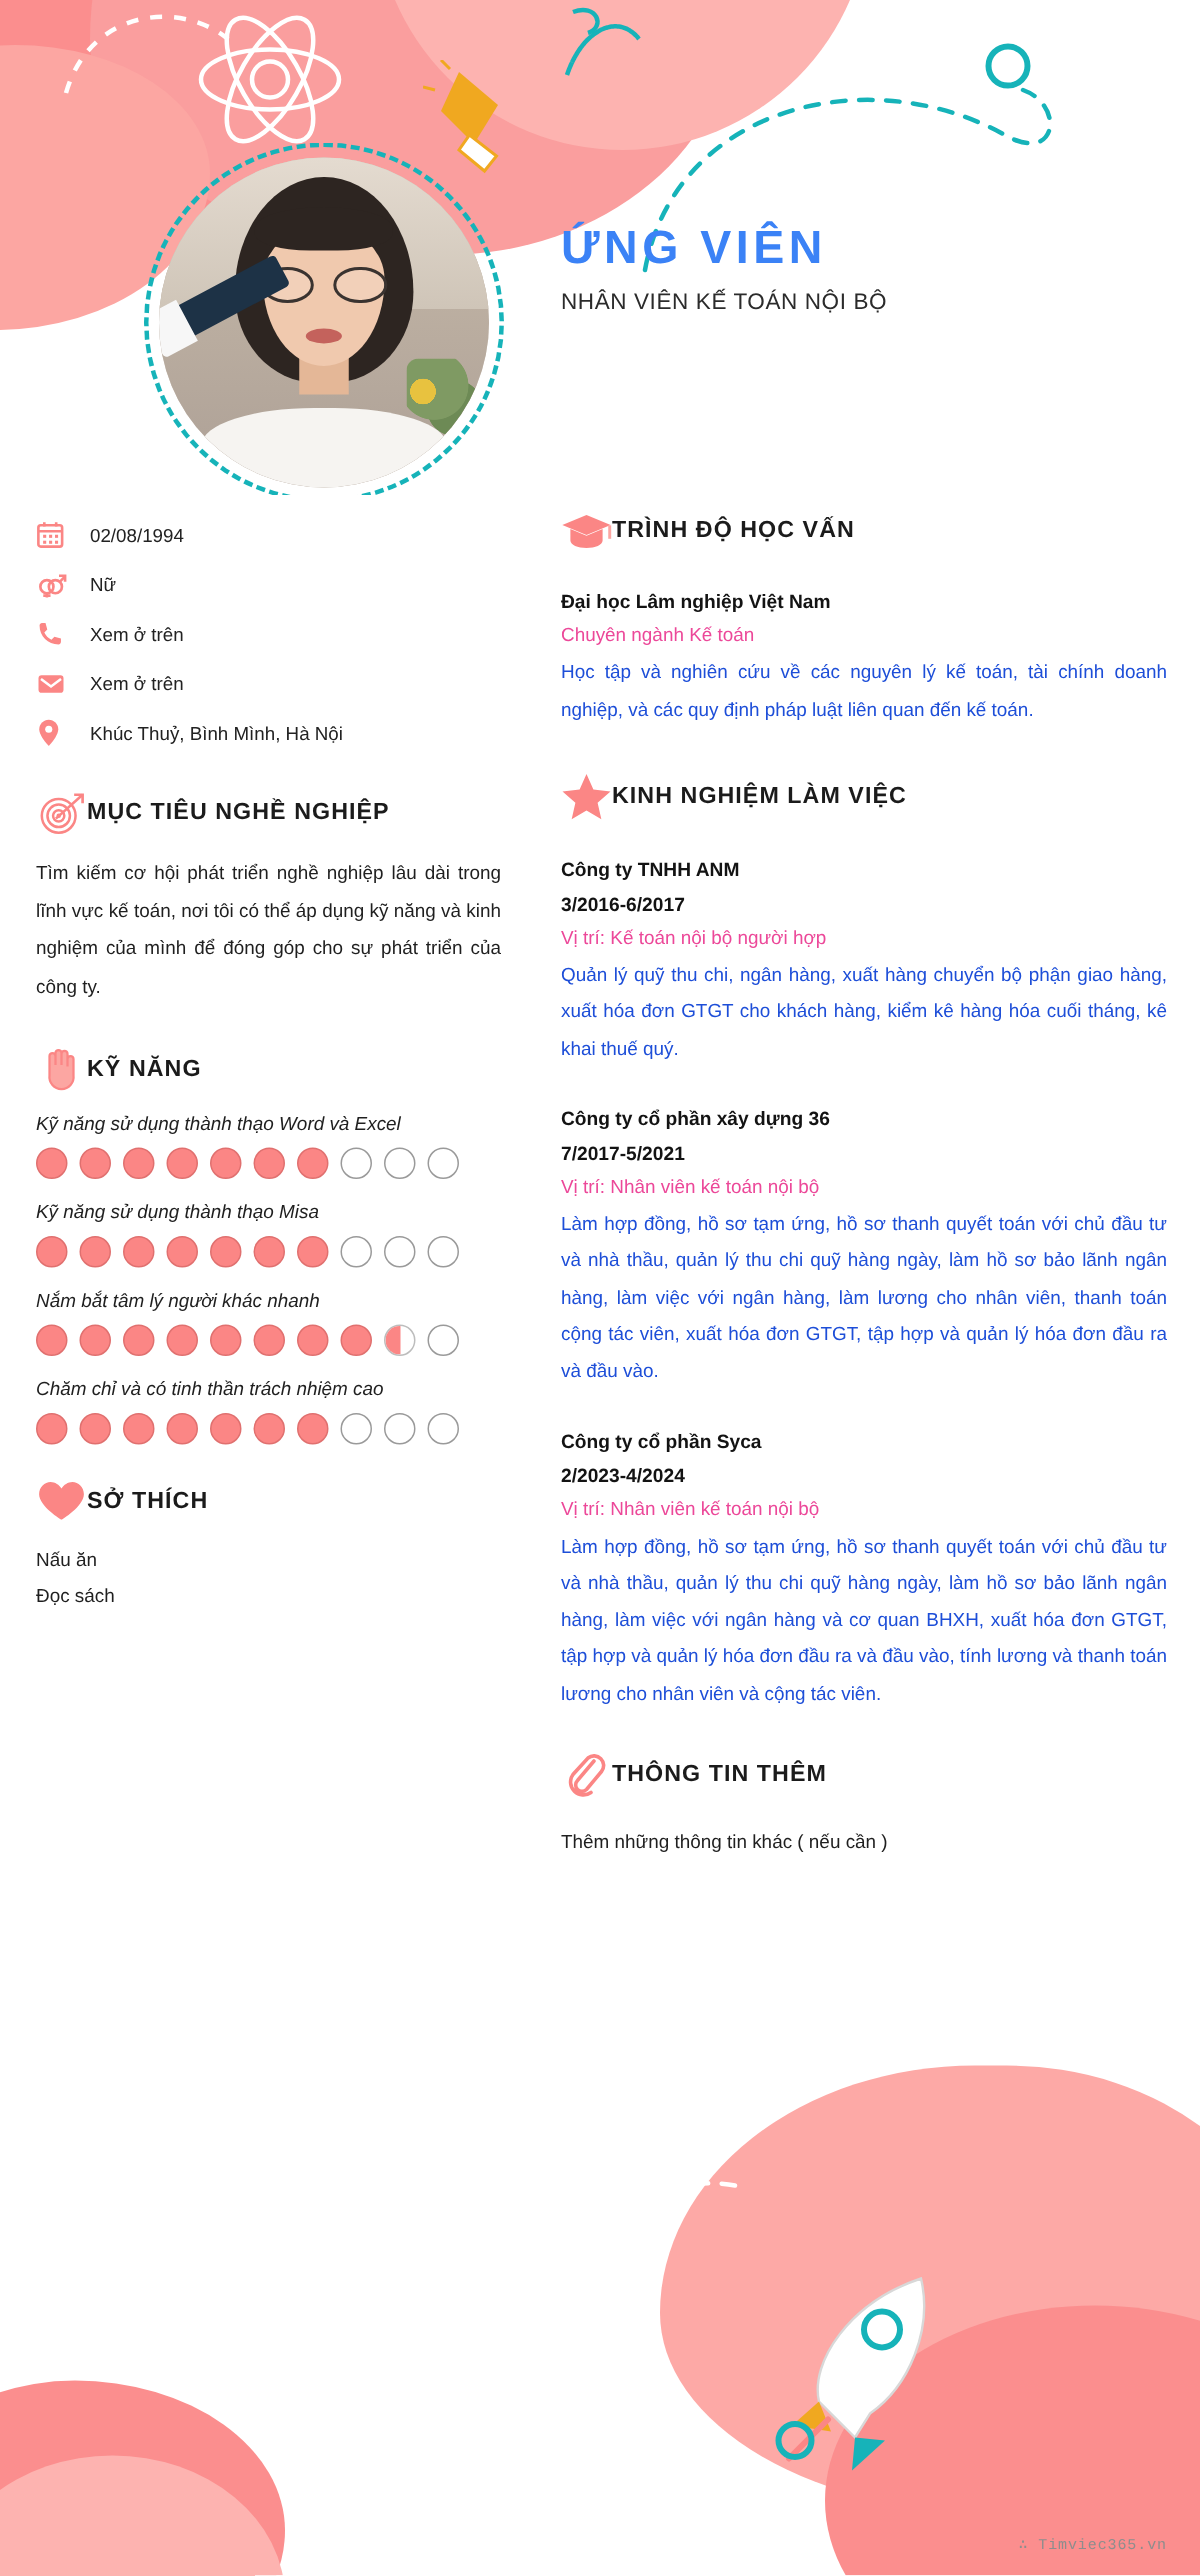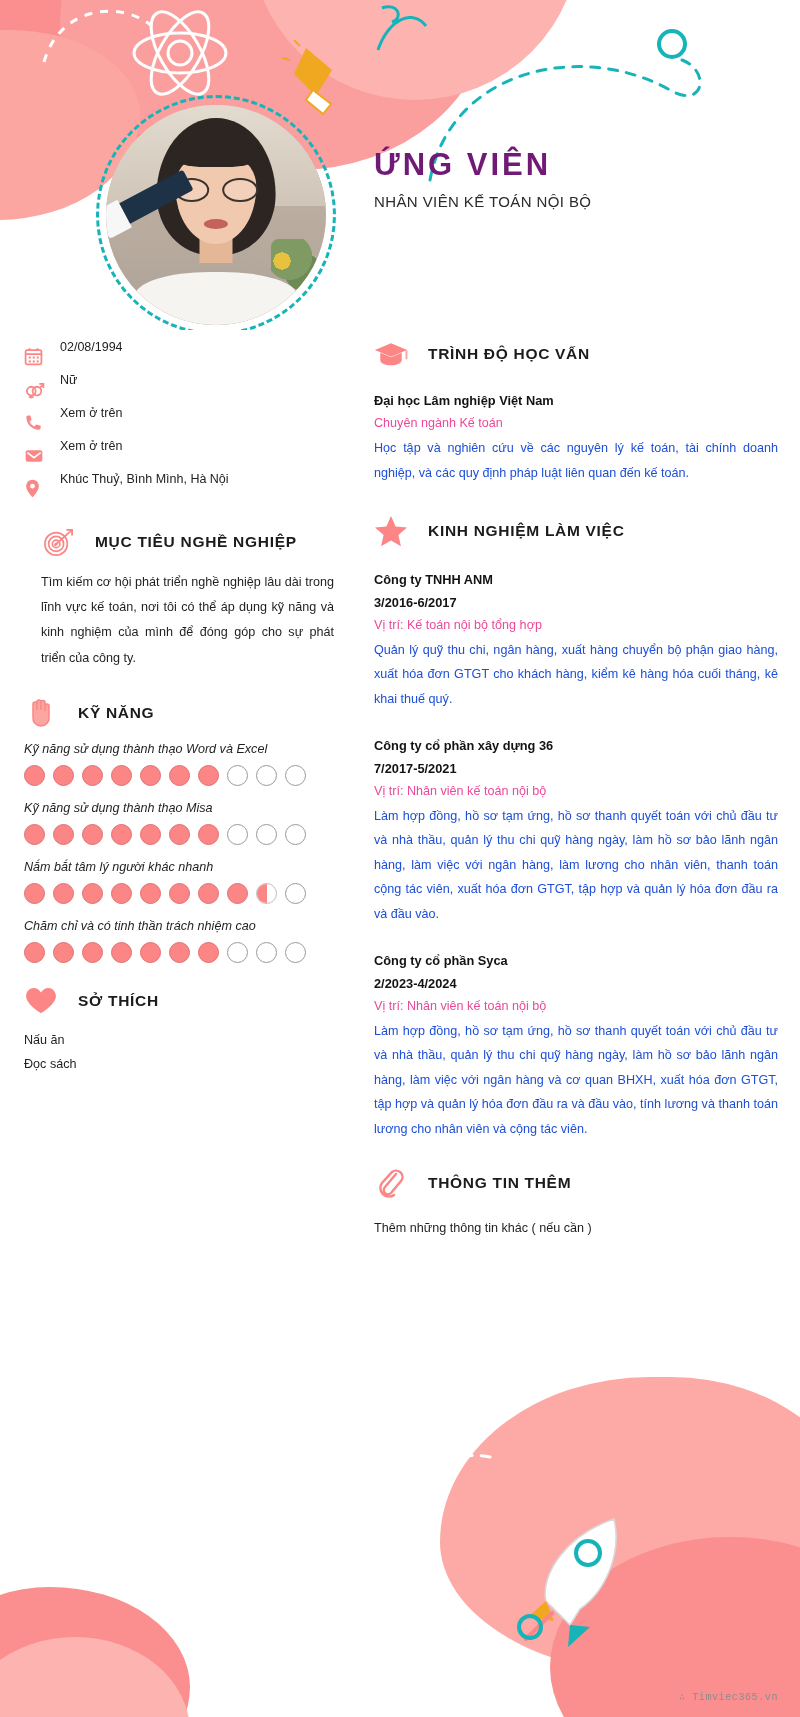--- a/index.html
+++ b/index.html
@@ -64,35 +64,35 @@
       width:15%; height:12%; background:#e4b797; }
   .ph-pen { position:absolute; left:-4%; top:36%; width:44%; height:17%;
       transform:rotate(-28deg); }
   .ph-pen .body { position:absolute; left:22%; top:18%; width:78%; height:62%;
       background:#1d3246; border-radius:3px; }
   .ph-pen .tip { position:absolute; left:0; top:8%; width:26%; height:84%;
       background:#f7f7f7; border-radius:3px 0 0 3px; }
 
   
   .name-block { position:absolute; left:374px; top:148px; }
-  .name { font-size:31px; font-weight:bold; letter-spacing:3px; color:#701a75; line-height:1.1; }
+  .name { font-size:31px; font-weight:bold; letter-spacing:3px; color:#3b82f6; line-height:1.1; }
   .job-title { margin-top:11px; font-size:15px; color:#2b2b2b; letter-spacing:.4px; }
 
   
   .col-left { position:absolute; left:24px; top:340px; width:310px; }
   .col-right { position:absolute; left:374px; top:340px; width:404px; }
 
   
-  .contact-row { display:flex; height:33px; }
+  .contact-row { display:flex; align-items:center; height:33px; }
   .contact-ico { width:36px; flex:0 0 36px; display:flex; align-items:center; }
   .contact-txt { font-size:12.5px; color:#222; }
 
   
   .sec { margin-top:26px; }
-  .sec-head { display:flex; align-items:center; gap:20px; margin-bottom:13px; }
+  .sec-head { display:flex; align-items:center; gap:0; margin-bottom:13px; }
   .sec-head .ico { width:34px; flex:0 0 34px; display:flex; align-items:center; justify-content:center; }
   .sec-title { font-size:15.5px; font-weight:bold; letter-spacing:.7px; color:#1b1b1b; }
 
   .para { font-size:12.6px; line-height:2.0; color:#1f1f1f; text-align:justify; }
 
   
   .skill { margin-bottom:15px; }
   .skill-name { font-size:12.6px; color:#1f1f1f; margin-bottom:9px;font-style:italic; }
   .dots { display:flex; gap:8px; }
   .dot { width:21px; height:21px; border-radius:50%; border:1px solid #9a9a9a; background:#fff; position:relative; overflow:hidden; }
@@ -258,21 +258,21 @@
         <span class="contact-ico">
           <svg width="17" height="19" viewBox="0 0 20 24">
             <path d="M10 1 C5.6 1 2 4.6 2 9 C2 15 10 23 10 23 C10 23 18 15 18 9 C18 4.6 14.4 1 10 1 Z" fill="#fb8685"></path>
             <circle cx="10" cy="9" r="3" fill="#fff"></circle>
           </svg>
         </span>
         <span class="contact-txt">Khúc Thuỷ, Bình Mình, Hà Nội</span>
       </div>
     </div>
 
-    <div class="sec" style="margin-top:22px;margin-left:17px;">
+    <div class="sec" style="margin-top:22px;">
       <div class="sec-head">
         <span class="ico">
           <svg width="30" height="30" viewBox="0 0 32 32">
             <g fill="none" stroke="#fb8685" stroke-width="1.8">
               <circle cx="14" cy="18" r="12"></circle>
               <circle cx="14" cy="18" r="8"></circle>
               <circle cx="14" cy="18" r="4"></circle>
             </g>
             <circle cx="14" cy="18" r="1.6" fill="#fb8685"></circle>
             <line x1="12" y1="20" x2="31" y2="3" stroke="#fb8685" stroke-width="1.9"></line>
@@ -401,21 +401,21 @@
           <svg width="34" height="32" viewBox="0 0 34 32">
             <path d="M17 1 L21.6 11.4 L33 12.6 L24.4 20.1 L26.9 31.2 L17 25.4 L7.1 31.2 L9.6 20.1 L1 12.6 L12.4 11.4 Z" fill="#fb8685"></path>
           </svg>
         </span>
         <span class="sec-title">KINH NGHIỆM LÀM VIỆC</span>
       </div>
       <div id="experience-container">
           <div class="entry">
             <div class="entry-title">Công ty TNHH ANM</div>
             <div class="entry-title">3/2016-6/2017</div>
-            <div class="entry-sub">Vị trí: Kế toán nội bộ tổng hợp</div>
+            <div class="entry-sub">Vị trí: Kế toán nội bộ người hợp</div>
             <div class="entry-desc">Quản lý quỹ thu chi, ngân hàng, xuất hàng chuyển bộ phận giao hàng, xuất hóa đơn GTGT cho khách hàng, kiểm kê hàng hóa cuối tháng, kê khai thuế quý.</div>
           </div>
           <div class="entry">
             <div class="entry-title">Công ty cổ phần xây dựng 36</div>
             <div class="entry-title">7/2017-5/2021</div>
             <div class="entry-sub">Vị trí: Nhân viên kế toán nội bộ</div>
             <div class="entry-desc">Làm hợp đồng, hồ sơ tạm ứng, hồ sơ thanh quyết toán với chủ đầu tư và nhà thầu, quản lý thu chi quỹ hàng ngày, làm hồ sơ bảo lãnh ngân hàng, làm việc với ngân hàng, làm lương cho nhân viên, thanh toán cộng tác viên, xuất hóa đơn GTGT, tập hợp và quản lý hóa đơn đầu ra và đầu vào.</div>
           </div>
           <div class="entry">
             <div class="entry-title">Công ty cổ phần Syca</div>

